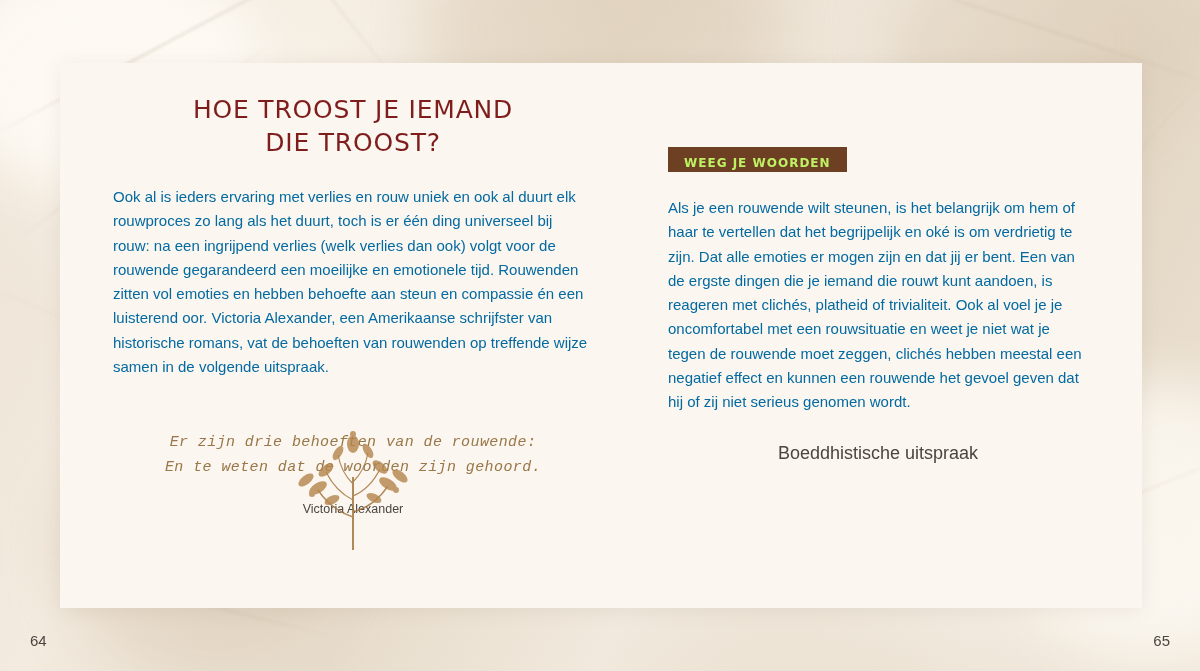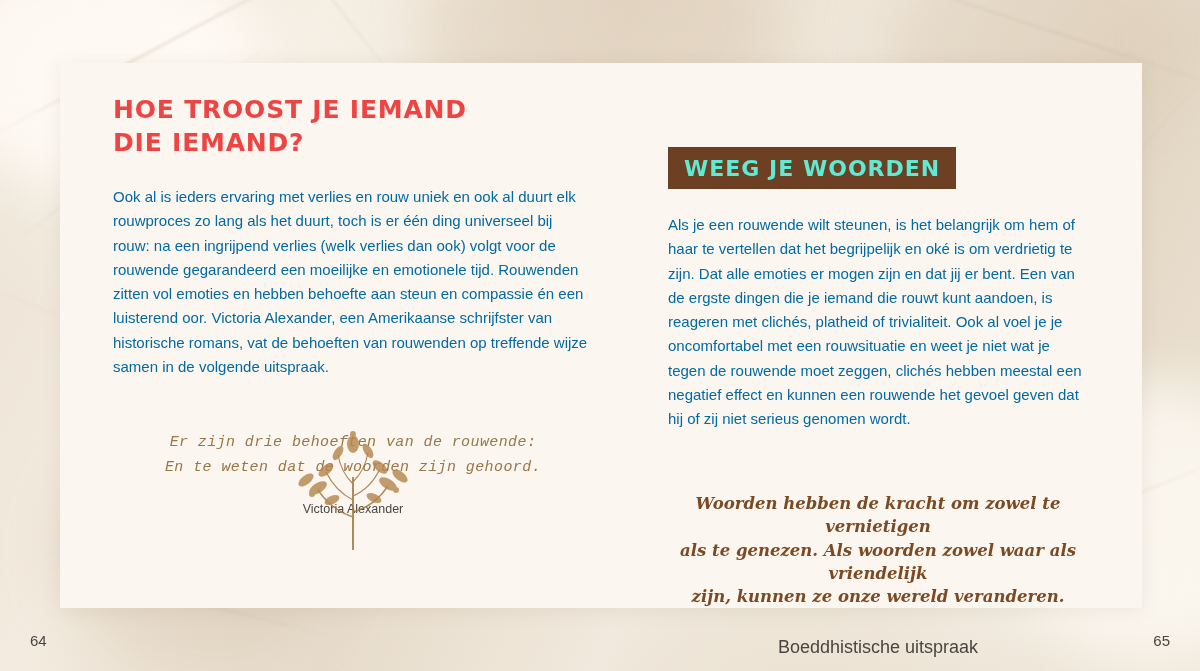--- a/index.html
+++ b/index.html
@@ -72,24 +72,25 @@
   }
   .col-right {
     position: absolute;
     left: 608px;
     top: 84px;
     width: 420px;
   }
 
   .title {
     font-family: "DejaVu Sans", sans-serif;
-    font-weight: bold;
+    font-weight: normal;
     font-size: 25px;
     letter-spacing: 0.8px;
-    color: #ef4444;
+    color: #7f1d1d;
+    text-align: center;
     line-height: 1.32;
     margin: 0 0 26px 0;
   }
 
   .body-text {
     font-size: 15px;
     line-height: 1.62;
     color: #0369a1;
     margin: 0;
   }
@@ -119,26 +120,26 @@
     right: 0;
     bottom: -36px;
     display: flex;
     justify-content: center;
     pointer-events: none;
   }
 
   .badge {
     display: inline-block;
     background: #6d3f23;
-    color: #5eead4;
+    color: #bef264;
     font-family: "DejaVu Sans", sans-serif;
     font-weight: bold;
-    font-size: 22px;
+    font-size: 12px;
     letter-spacing: 1px;
-    padding: 9px 16px 8px 16px;
+    padding: 9px 16px 2px 16px;
     margin-bottom: 24px;
   }
 
   .quote-serif {
     margin: 60px 0 0 0;
     text-align: center;
     font-family: "DejaVu Serif", serif;
     font-weight: bold;
     font-style: italic;
     font-size: 16.5px;
@@ -180,21 +181,21 @@
   <div class="vein v5"></div>
   <div class="vein v6"></div>
   <div class="vein v7"></div>
   <div class="vein v8"></div>
 
   <div class="page-card">
 
     <div class="col-left">
       <h1 class="title">
         <span>HOE TROOST JE IEMAND</span><br>
-        <span>DIE IEMAND?</span>
+        <span>DIE TROOST?</span>
       </h1>
 
       <p class="body-text">Ook al is ieders ervaring met verlies en rouw uniek en ook al duurt elk rouwproces zo lang als het duurt, toch is er één ding universeel bij rouw: na een ingrijpend verlies (welk verlies dan ook) volgt voor de rouwende gegarandeerd een moeilijke en emotionele tijd. Rouwenden zitten vol emoties en hebben behoefte aan steun en compassie én een luisterend oor. Victoria Alexander, een Amerikaanse schrijfster van historische romans, vat de behoeften van rouwenden op treffende wijze samen in de volgende uitspraak.</p>
 
       <div class="quote-script">
         <div>Er zijn drie behoeften van de rouwende:</div>
         <div>En te weten dat de woorden zijn gehoord.</div>
       </div>
 
       <div class="quote-attrib">Victoria Alexander</div>
@@ -228,25 +229,20 @@
           </g>
         </svg>
       </div>
     </div>
 
     <div class="col-right">
       <div class="badge">WEEG JE WOORDEN</div>
 
       <p class="body-text">Als je een rouwende wilt steunen, is het belangrijk om hem of haar te vertellen dat het begrijpelijk en oké is om verdrietig te zijn. Dat alle emoties er mogen zijn en dat jij er bent. Een van de ergste dingen die je iemand die rouwt kunt aandoen, is reageren met clichés, platheid of trivialiteit. Ook al voel je je oncomfortabel met een rouwsituatie en weet je niet wat je tegen de rouwende moet zeggen, clichés hebben meestal een negatief effect en kunnen een rouwende het gevoel geven dat hij of zij niet serieus genomen wordt.</p>
 
-      <div class="quote-serif">
-        <div>Woorden hebben de kracht om zowel te vernietigen</div>
-        <div>als te genezen. Als woorden zowel waar als vriendelijk</div>
-        <div>zijn, kunnen ze onze wereld veranderen.</div>
-      </div>
 
       <div class="quote-serif-attrib">Boeddhistische uitspraak</div>
     </div>
 
   </div>
 
   <div class="folio left">64</div>
   <div class="folio right">65</div>
 
 </div>

